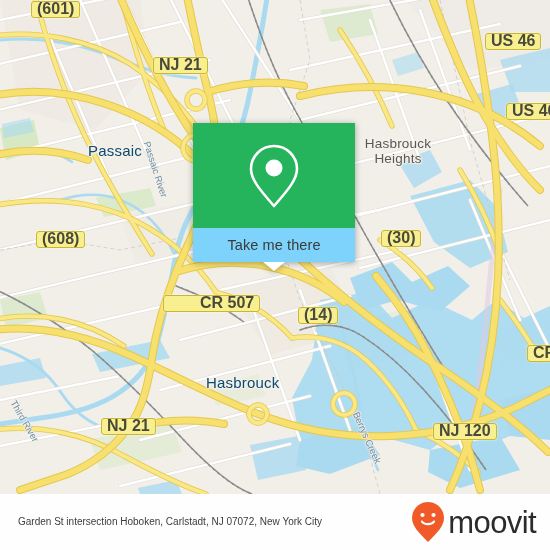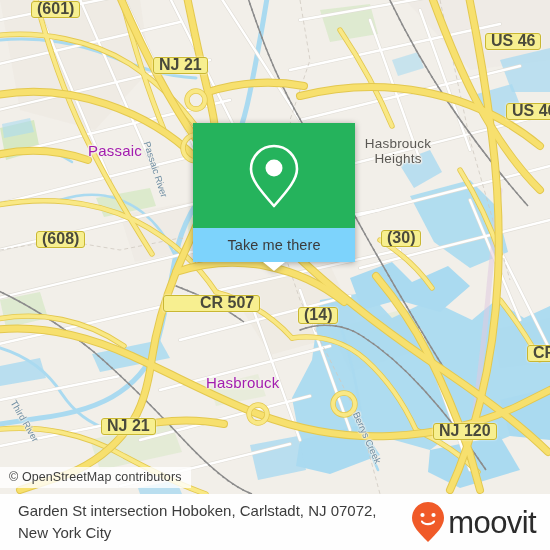--- a/index.html
+++ b/index.html
@@ -20,21 +20,21 @@
   .map-label {
     position: absolute;
     color: #55524d;
     font-family: "Liberation Sans", sans-serif;
     white-space: nowrap;
     text-shadow: 1px 0 1.6px #f4f1eb, -1px 0 1.6px #f4f1eb,
                  0 1px 1.6px #f4f1eb, 0 -1px 1.6px #f4f1eb,
                  1px 1px 1.6px #f4f1eb, -1px -1px 1.6px #f4f1eb;
     pointer-events: none;
   }
-  .place-major { font-size: 15px; color: #a21caf; letter-spacing: .2px; }
+  .place-major { font-size: 15px; color: #0c4a6e; letter-spacing: .2px; }
   .place-mid   { font-size: 13.5px; color: #5a5854; letter-spacing: .2px; line-height: 15px; text-align: center; }
   .water-label { font-size: 9.5px; color: #6f8ea3;
     text-shadow: 1px 0 1.4px #f4f1eb, -1px 0 1.4px #f4f1eb, 0 1px 1.4px #f4f1eb, 0 -1px 1.4px #f4f1eb; }
 
   .shield {
     position: absolute;
     background: #f7ef90;
     border: 1.4px solid #c9b733;
     border-radius: 3px;
     color: #4a4a3c;
@@ -79,21 +79,21 @@
     letter-spacing: .1px;
   }
 
   
   #bottombar {
     position: absolute; left: 0; top: 494px; width: 550px; height: 56px;
     background: rgba(255,255,255,.93);
     display: flex; align-items: center; justify-content: space-between;
     padding: 0 14px 0 18px;
   }
-  #address { font-size: 15px; color: #3c3c3c; line-height: 22px; max-width: 390px; }
+  #address { font-size: 10px; color: #3c3c3c; line-height: 22px; max-width: 390px; text-align: center; }
   #brand { display: flex; align-items: center; gap: 3px; }
   #brand-word { font-size: 31px; color: #2b2b2b; letter-spacing: -.6px; line-height: 31px; }
 </style>
 </head>
 <body>
 
 <div id="root">
 
   <div id="map">
 
@@ -405,21 +405,20 @@
           <path d="M29 5 C16.3 5 6 15.3 6 28 C6 38 14 48 29 65 C44 48 52 38 52 28 C52 15.3 41.7 5 29 5 Z" fill="none" stroke="#ffffff" stroke-width="2.6" stroke-linejoin="round"></path>
           <circle cx="29" cy="27" r="8.5" fill="#ffffff"></circle>
         </svg>
       </div>
       <div id="popup-foot">
         <span id="popup-foot-label">Take me there</span>
       </div>
       <div id="popup-tail"></div>
     </div>
 
-    <div id="attribution">© OpenStreetMap contributors</div>
   </div>
 
   <div id="bottombar">
     <div id="address">Garden St intersection Hoboken, Carlstadt, NJ 07072, New York City</div>
     <div id="brand">
       <svg width="34" height="42" viewBox="0 0 34 42">
         <path d="M17 1 C8.2 1 1 8.2 1 17 C1 25 8 32 17 41 C26 32 33 25 33 17 C33 8.2 25.8 1 17 1 Z" fill="#f05a28"></path>
         <circle cx="11.5" cy="14" r="2.1" fill="#ffffff"></circle>
         <circle cx="22.5" cy="14" r="2.1" fill="#ffffff"></circle>
         <path d="M11 20.5 C13 24 21 24 23 20.5" fill="none" stroke="#ffffff" stroke-width="2.1" stroke-linecap="round"></path>

